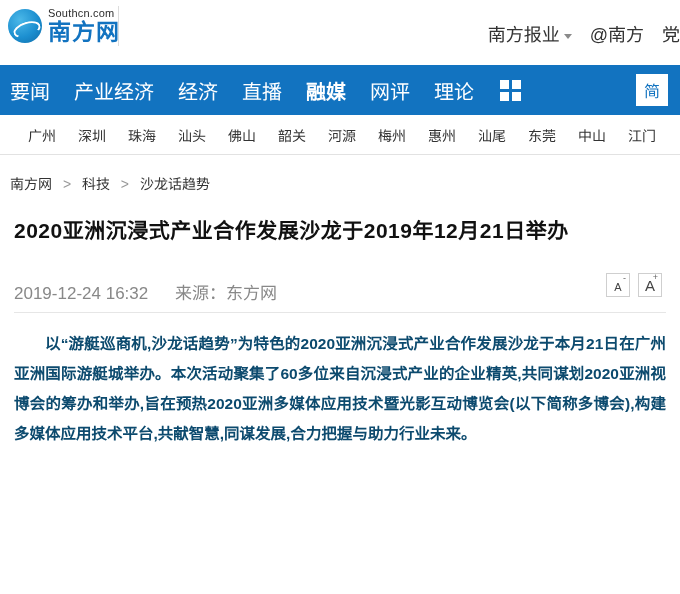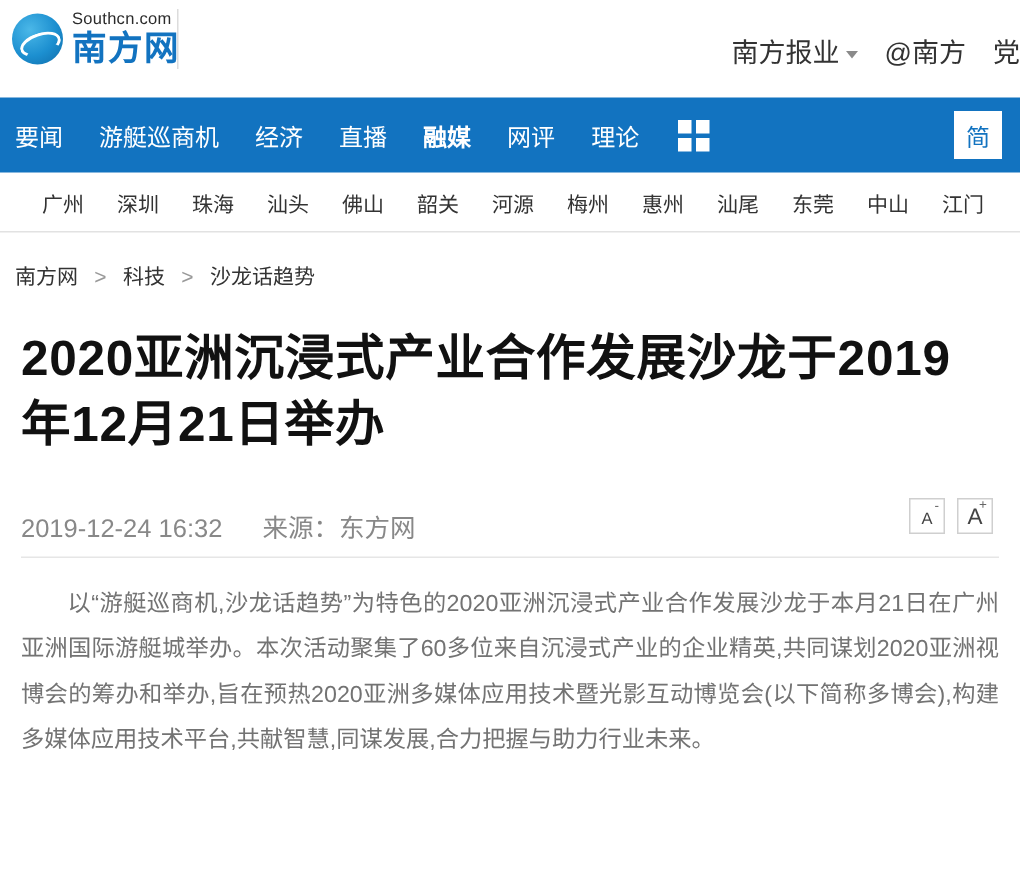--- a/index.html
+++ b/index.html
@@ -93,21 +93,21 @@
   .mainnav {
     background: #1273c0;
     height: 50px;
     display: flex;
     align-items: center;
     padding-left: 10px;
     position: relative;
   }
   .mainnav a {
     color: #ffffff;
-    font-size: 16px;
+    font-size: 20px;
     text-decoration: none;
     margin-right: 24px;
     white-space: nowrap;
   }
   .mainnav a.bold { font-weight: bold; }
   .grid-icon {
     display: inline-grid;
     grid-template-columns: 9px 9px;
     grid-template-rows: 9px 9px;
     gap: 3px;
@@ -152,21 +152,21 @@
     padding: 18px 0 0 10px;
     font-size: 14px;
     color: #333;
   }
   .breadcrumb a { color: #333; text-decoration: none; }
   .breadcrumb .sep { color: #999; margin: 0 7px; }
 
   
   .article { padding: 0 14px; }
   h1.title {
-    font-size: 33px;
+    font-size: 21px;
     line-height: 1.32;
     color: #111;
     font-weight: bold;
     margin: 24px 0 0 0;
     letter-spacing: .5px;
   }
   .meta-row {
     margin-top: 34px;
     position: relative;
     height: 34px;
@@ -204,23 +204,24 @@
     right: 3px; top: 0px;
     font-size: 9px;
     color: #666;
   }
   .fbtn.big:after { content: "+"; top: -1px; }
 
   .body-text {
     margin-top: 16px;
     font-size: 15.5px;
     line-height: 1.95;
-    color: #737373;
+    color: #0c4a6e;
     text-align: justify;
     text-indent: 2em;
+    font-weight: bold;
   }
 
   
   .scroll-track {
     position: absolute;
     top: 0; right: 0;
     width: 0px; height: 100%;
   }
 </style>
 </head>
@@ -242,21 +243,21 @@
       <span class="tr-item">
         <span>南方报业</span><i class="caret-down"></i>
       </span>
       <span class="tr-item">@南方</span>
       <span class="tr-item">党</span>
     </div>
   </div>
 
   <div class="mainnav">
     <a href="#">要闻</a>
-    <a href="#">游艇巡商机</a>
+    <a href="#">产业经济</a>
     <a href="#">经济</a>
     <a href="#">直播</a>
     <a href="#" class="bold">融媒</a>
     <a href="#">网评</a>
     <a href="#">理论</a>
     <span class="grid-icon">
         <i></i>
         <i></i>
         <i></i>
         <i></i>

